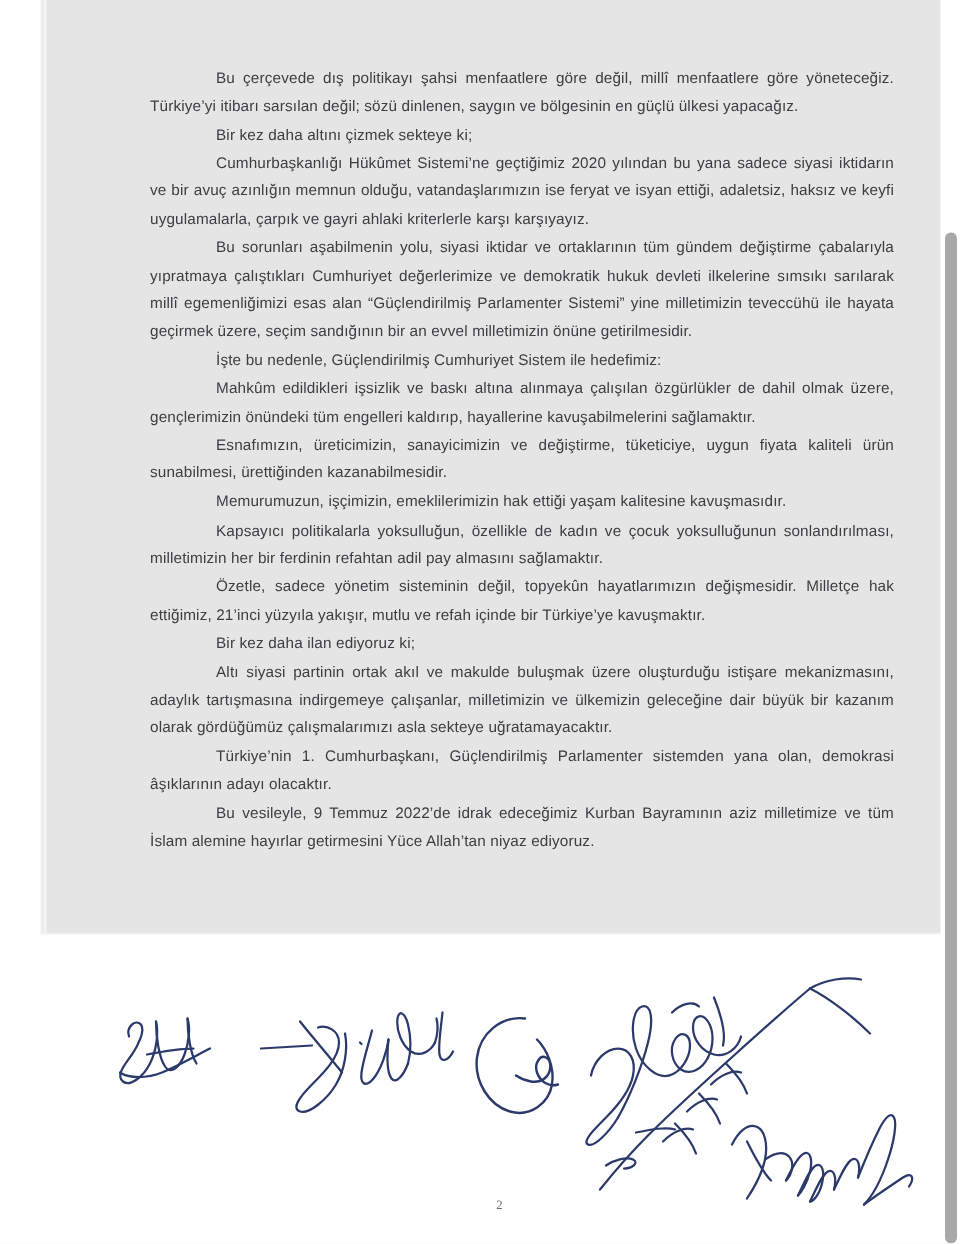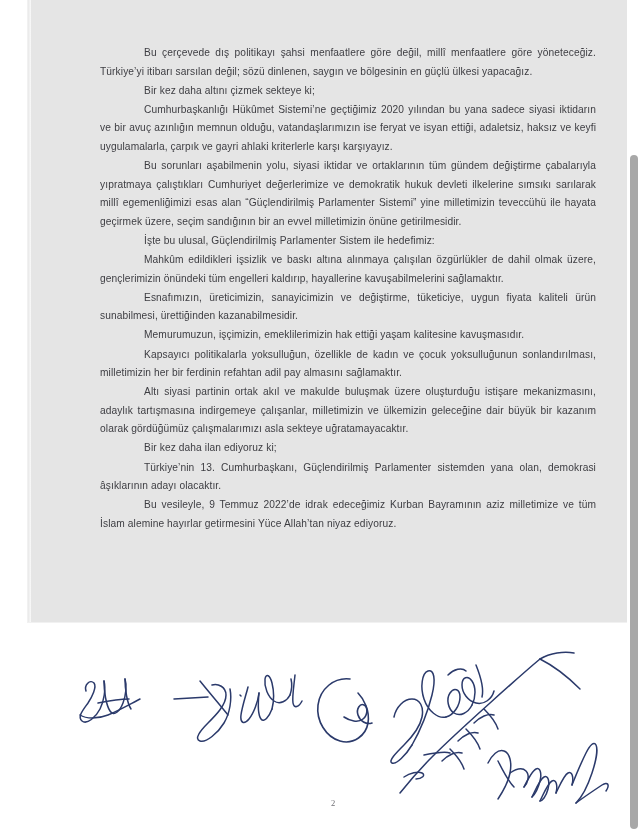--- a/index.html
+++ b/index.html
@@ -118,28 +118,29 @@
 
 <div id="viewer">
 
   <div id="page-sheet">
 
     <div id="doc-body">
       <p class="para">Bu çerçevede dış politikayı şahsi menfaatlere göre değil, millî menfaatlere göre yöneteceğiz. Türkiye’yi itibarı sarsılan değil; sözü dinlenen, saygın ve bölgesinin en güçlü ülkesi yapacağız.</p>
       <p class="para">Bir kez daha altını çizmek sekteye ki;</p>
       <p class="para">Cumhurbaşkanlığı Hükûmet Sistemi’ne geçtiğimiz 2020 yılından bu yana sadece siyasi iktidarın ve bir avuç azınlığın memnun olduğu, vatandaşlarımızın ise feryat ve isyan ettiği, adaletsiz, haksız ve keyfi uygulamalarla, çarpık ve gayri ahlaki kriterlerle karşı karşıyayız.</p>
       <p class="para">Bu sorunları aşabilmenin yolu, siyasi iktidar ve ortaklarının tüm gündem değiştirme çabalarıyla yıpratmaya çalıştıkları Cumhuriyet değerlerimize ve demokratik hukuk devleti ilkelerine sımsıkı sarılarak millî egemenliğimizi esas alan “Güçlendirilmiş Parlamenter Sistemi” yine milletimizin teveccühü ile hayata geçirmek üzere, seçim sandığının bir an evvel milletimizin önüne getirilmesidir.</p>
-      <p class="para">İşte bu ulusal, Güçlendirilmiş Parlamenter Sistem ile hedefimiz:</p>
+      <p class="para">İşte bu nedenle, Güçlendirilmiş Cumhuriyet Sistem ile hedefimiz:</p>
       <p class="para">Mahkûm edildikleri işsizlik ve baskı altına alınmaya çalışılan özgürlükler de dahil olmak üzere, gençlerimizin önündeki tüm engelleri kaldırıp, hayallerine kavuşabilmelerini sağlamaktır.</p>
       <p class="para">Esnafımızın, üreticimizin, sanayicimizin ve değiştirme, tüketiciye, uygun fiyata kaliteli ürün sunabilmesi, ürettiğinden kazanabilmesidir.</p>
       <p class="para">Memurumuzun, işçimizin, emeklilerimizin hak ettiği yaşam kalitesine kavuşmasıdır.</p>
       <p class="para">Kapsayıcı politikalarla yoksulluğun, özellikle de kadın ve çocuk yoksulluğunun sonlandırılması, milletimizin her bir ferdinin refahtan adil pay almasını sağlamaktır.</p>
+      <p class="para">Özetle, sadece yönetim sisteminin değil, topyekûn hayatlarımızın değişmesidir. Milletçe hak ettiğimiz, 21’inci yüzyıla yakışır, mutlu ve refah içinde bir Türkiye’ye kavuşmaktır.</p>
+      <p class="para">Bir kez daha ilan ediyoruz ki;</p>
       <p class="para">Altı siyasi partinin ortak akıl ve makulde buluşmak üzere oluşturduğu istişare mekanizmasını, adaylık tartışmasına indirgemeye çalışanlar, milletimizin ve ülkemizin geleceğine dair büyük bir kazanım olarak gördüğümüz çalışmalarımızı asla sekteye uğratamayacaktır.</p>
-      <p class="para">Bir kez daha ilan ediyoruz ki;</p>
-      <p class="para">Türkiye’nin 13. Cumhurbaşkanı, Güçlendirilmiş Parlamenter sistemden yana olan, demokrasi âşıklarının adayı olacaktır.</p>
+      <p class="para">Türkiye’nin 1. Cumhurbaşkanı, Güçlendirilmiş Parlamenter sistemden yana olan, demokrasi âşıklarının adayı olacaktır.</p>
       <p class="para">Bu vesileyle, 9 Temmuz 2022’de idrak edeceğimiz Kurban Bayramının aziz milletimize ve tüm İslam alemine hayırlar getirmesini Yüce Allah’tan niyaz ediyoruz.</p>
     </div>
 
     <div id="signature-block">
       <svg width="610" height="160" viewBox="0 0 610 160" fill="none" xmlns="http://www.w3.org/2000/svg">
         <g stroke="#2b3a6b" fill="none" stroke-linecap="round" stroke-linejoin="round">
 
           <g stroke-width="1.5">
             <path d="M58 46 C56 40 62 34 66 38 C69 42 64 52 60 58 C55 65 49 72 54 76 C59 80 68 72 72 64 C76 56 78 44 76 36"></path>
             <path d="M76 36 C76 46 78 60 82 66 C86 72 92 66 95 58 C98 50 99 40 97 34"></path>

